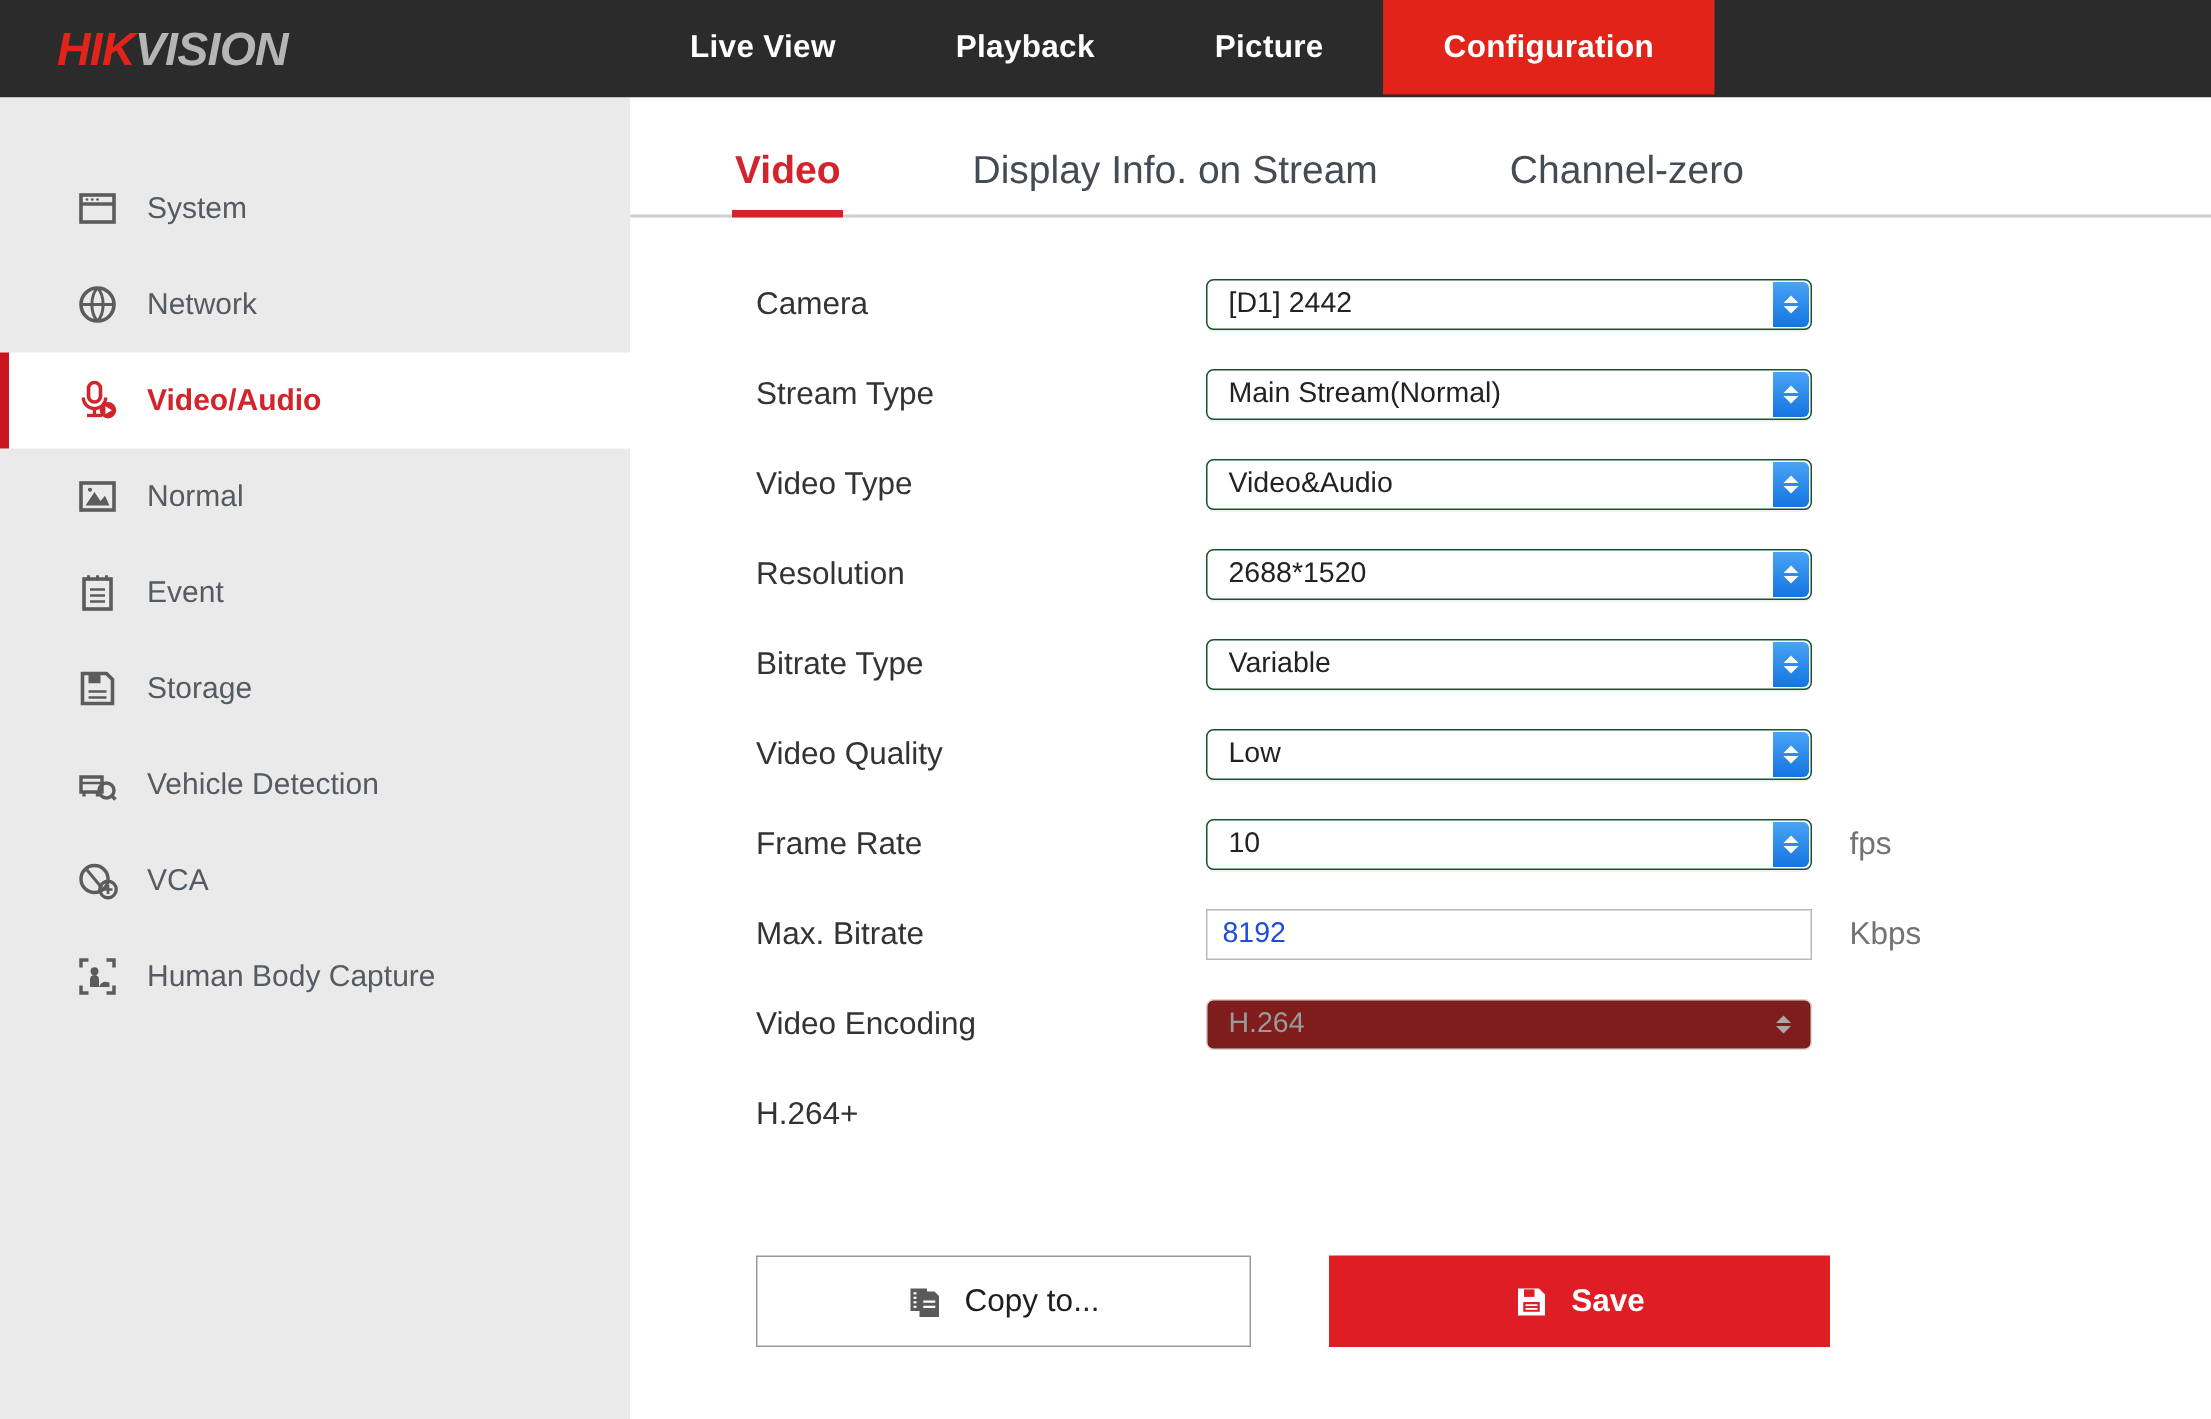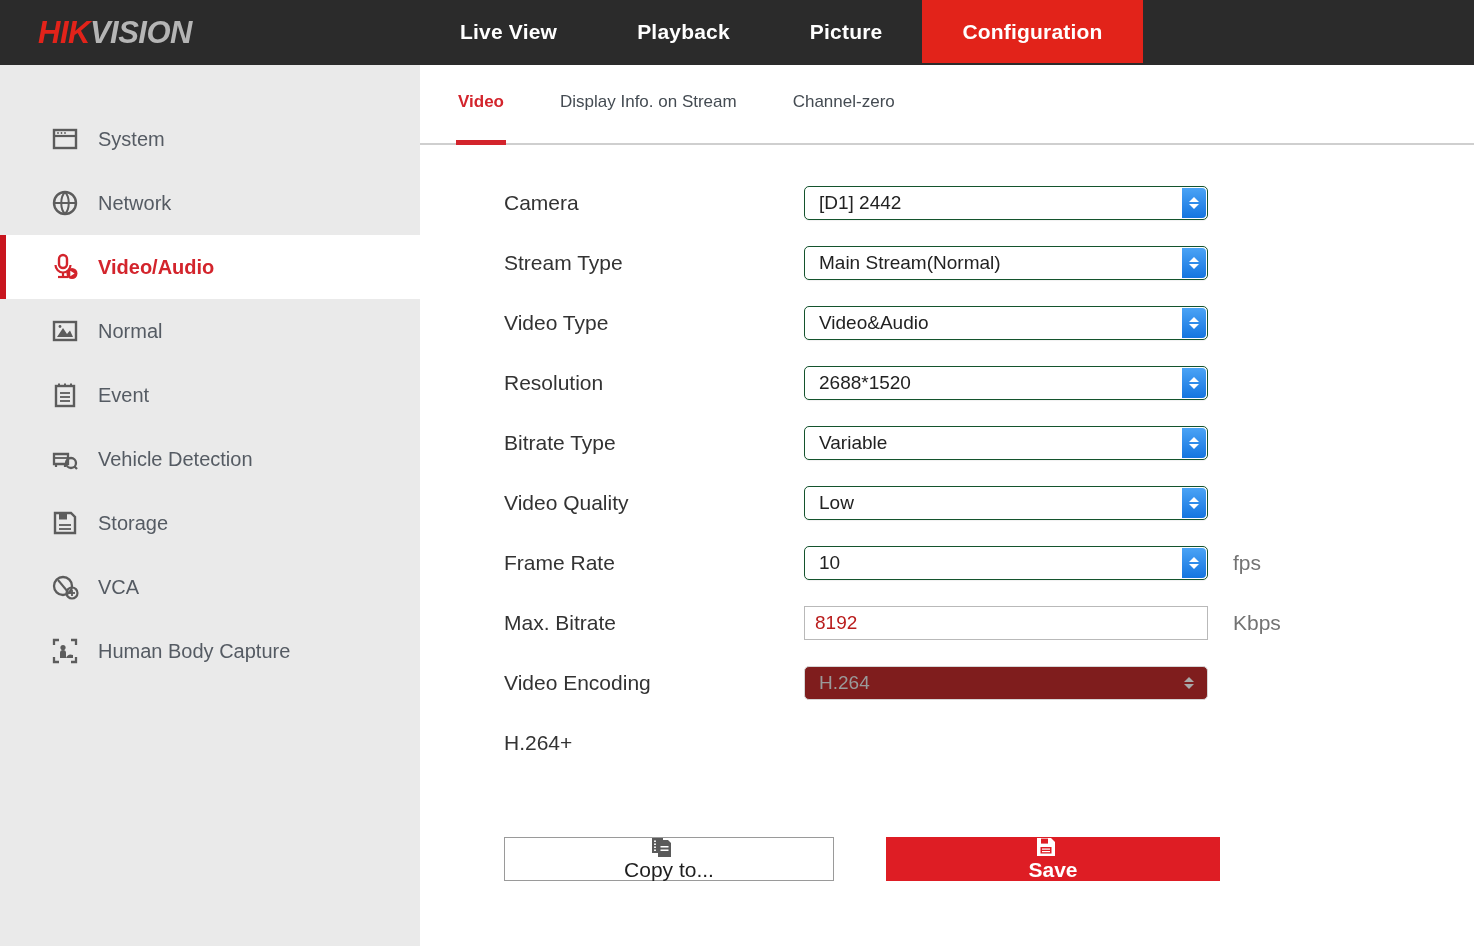--- a/index.html
+++ b/index.html
@@ -129,26 +129,27 @@
   .tabs::after {
     content: "";
     position: absolute;
     left: 0; bottom: 0;
     width: 1054px;
     height: 2px;
     background: #cfcfcf;
   }
   .tab {
     position: relative;
-    font-size: 17px;
+    font-size: 26px;
     color: #444b52;
-    padding: 0 0 33px 0;
+    padding: 0 0 16px 0;
     margin-right: 56px;
     cursor: pointer;
     white-space: nowrap;
+    margin-left: 32px;
   }
   .tab.active {
     color: #d3242c;
     font-weight: bold;
   }
   .tab.active::after {
     content: "";
     position: absolute;
     left: -2px; bottom: 0;
     width: calc(100% + 4px);
@@ -235,21 +236,21 @@
   .select-box.disabled .chev.down { border-top-color: #a8a8a8; }
 
   .text-input {
     width: 404px;
     height: 34px;
     border: 1px solid #b9b9b9;
     border-radius: 0;
     background: #ffffff;
     box-sizing: border-box;
     font-size: 19px;
-    color: #b91c1c;
+    color: #1d4ed8;
     padding-left: 10px;
     font-family: "Liberation Sans", sans-serif;
     outline: none;
   }
   .unit {
     font-size: 21px;
     color: #737373;
     margin-left: 25px;
     white-space: nowrap;
   }
@@ -257,26 +258,25 @@
   
   .btn-row {
     display: flex;
     align-items: center;
     padding: 64px 0 0 84px;
   }
   .btn {
     display: flex;
     align-items: center;
     justify-content: center;
-    height: 44px;
+    height: 61px;
     font-size: 21px;
     cursor: pointer;
     box-sizing: border-box;
     user-select: none;
-    flex-direction: column;
   }
   .btn-copy {
     width: 330px;
     background: #ffffff;
     border: 1px solid #9a9a9a;
     color: #1e1e1e;
   }
   .btn-save {
     width: 334px;
     margin-left: 52px;
@@ -373,41 +373,41 @@
           <line x1="9" y1="16" x2="19" y2="16" stroke="#5c5c5c" stroke-width="1.8"></line>
           <line x1="9" y1="20" x2="19" y2="20" stroke="#5c5c5c" stroke-width="1.8"></line>
         </svg>
     </span>
     <span class="side-label">Event</span>
   </div>
 
   <div class="side-item">
     <span class="side-icon">
       <svg width="28" height="28" viewBox="0 0 28 28">
+          <path d="M4 4 H20 L24 8 V24 H4 Z" fill="none" stroke="#5c5c5c" stroke-width="2.4"></path>
+          <rect x="8" y="4.5" width="8" height="6" fill="#5c5c5c"></rect>
+          <line x1="8" y1="16" x2="20" y2="16" stroke="#5c5c5c" stroke-width="1.8"></line>
+          <line x1="8" y1="20" x2="20" y2="20" stroke="#5c5c5c" stroke-width="1.8"></line>
+        </svg>
+    </span>
+    <span class="side-label">Storage</span>
+  </div>
+
+  <div class="side-item">
+    <span class="side-icon">
+      <svg width="28" height="28" viewBox="0 0 28 28">
           <path d="M3 9 H17 V19 H3 Z" fill="none" stroke="#5c5c5c" stroke-width="2.3"></path>
           <line x1="3" y1="13" x2="17" y2="13" stroke="#5c5c5c" stroke-width="1.8"></line>
           <line x1="5" y1="19" x2="5" y2="22" stroke="#5c5c5c" stroke-width="2.2"></line>
           <line x1="14" y1="19" x2="14" y2="22" stroke="#5c5c5c" stroke-width="2.2"></line>
           <circle cx="20" cy="18" r="5" fill="none" stroke="#5c5c5c" stroke-width="2.3"></circle>
           <line x1="23.5" y1="21.5" x2="26" y2="24" stroke="#5c5c5c" stroke-width="2.3"></line>
         </svg>
     </span>
     <span class="side-label">Vehicle Detection</span>
-  </div>
-
-  <div class="side-item">
-    <span class="side-icon">
-      <svg width="28" height="28" viewBox="0 0 28 28">
-          <path d="M4 4 H20 L24 8 V24 H4 Z" fill="none" stroke="#5c5c5c" stroke-width="2.4"></path>
-          <rect x="8" y="4.5" width="8" height="6" fill="#5c5c5c"></rect>
-          <line x1="8" y1="16" x2="20" y2="16" stroke="#5c5c5c" stroke-width="1.8"></line>
-          <line x1="8" y1="20" x2="20" y2="20" stroke="#5c5c5c" stroke-width="1.8"></line>
-        </svg>
-    </span>
-    <span class="side-label">Storage</span>
   </div>
 
   <div class="side-item">
     <span class="side-icon">
       <svg width="28" height="28" viewBox="0 0 28 28">
           <circle cx="12" cy="13" r="9" fill="none" stroke="#5c5c5c" stroke-width="2.3"></circle>
           <path d="M7 7 L17 19" stroke="#5c5c5c" stroke-width="2" fill="none"></path>
           <circle cx="21" cy="20" r="5.5" fill="none" stroke="#5c5c5c" stroke-width="2.2"></circle>
           <line x1="21" y1="17" x2="21" y2="23" stroke="#5c5c5c" stroke-width="1.8"></line>
           <line x1="18" y1="20" x2="24" y2="20" stroke="#5c5c5c" stroke-width="1.8"></line>

